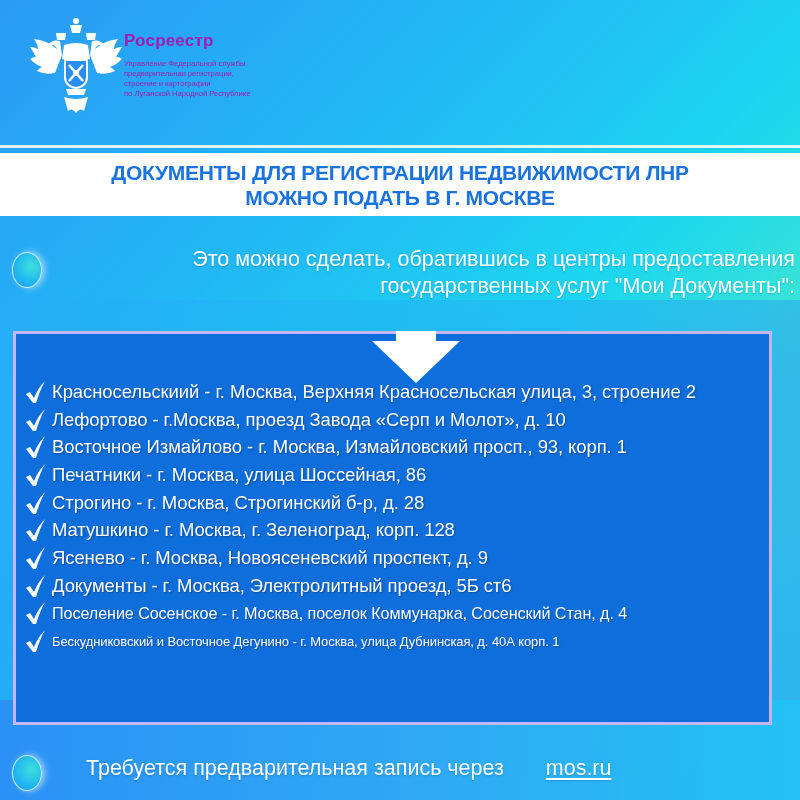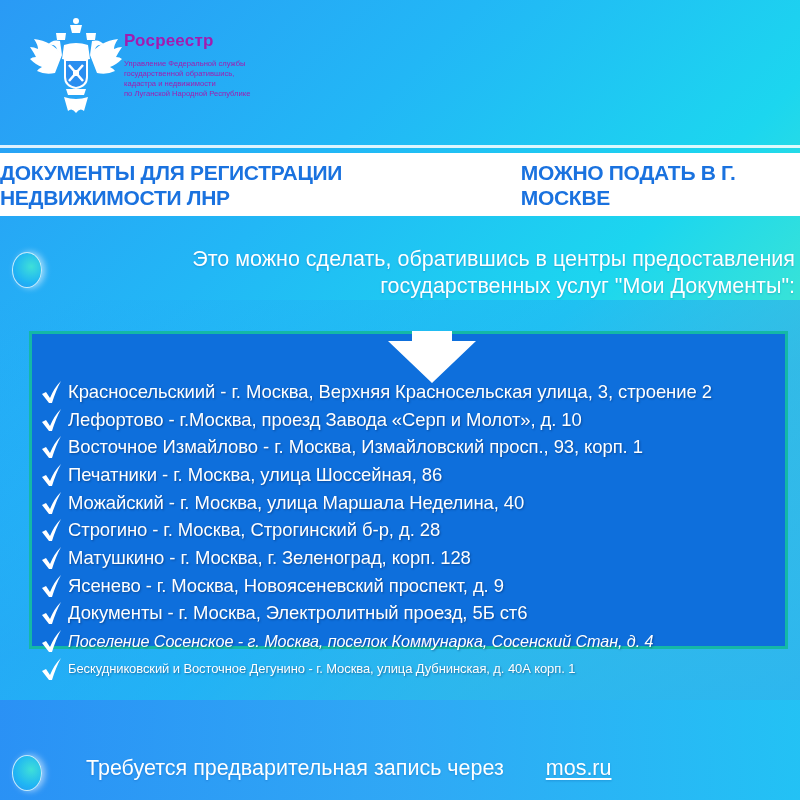--- a/index.html
+++ b/index.html
@@ -26,21 +26,21 @@
     .brand { color: #a21caf; }
     .brand-name { font-size: 17px; font-weight: bold; letter-spacing: 0.2px; margin-bottom: 8px; }
     .brand-desc { font-size: 7.6px; line-height: 10px; }
     .brand-desc div { white-space: nowrap; }
 
     
     .stripe { position: absolute; left: 0; width: 800px; height: 3px; background: #ffffff; opacity: 0.85; }
     .title-card {
       position: absolute; left: 0; top: 153px; width: 800px; height: 63px;
       background: #ffffff;
-      display: flex; flex-direction: row; align-items: center; justify-content: center;
+      display: flex; flex-direction: column; align-items: center; justify-content: center;
     }
     .title-line {
       color: #1a72df; font-weight: bold; font-size: 21px; line-height: 25px;
       letter-spacing: -0.3px; text-transform: uppercase; font-family: "Liberation Sans", sans-serif;
     }
 
     
     .bullet-circle {
       position: absolute; width: 30px; height: 36px; border-radius: 50%;
       background: radial-gradient(circle at 65% 40%, #3fe0d8 0%, #1fb4f4 60%, #2696f2 100%);
@@ -48,37 +48,36 @@
       box-shadow: 3px 0 6px rgba(255,255,255,0.55);
     }
     .intro {
       position: absolute; left: 55px; top: 246px; width: 740px;
       color: #fff; text-align: right; font-size: 21.5px; line-height: 27px;
       text-shadow: 0 1px 2px rgba(0,60,140,0.25);
     }
 
     
     .list-box {
-      position: absolute; left: 13px; top: 331px; width: 759px; height: 318px;
+      position: absolute; left: 13px; top: 331px; width: 759px; height: 394px;
       background: #0e6fdc;
-      border: 3px solid #14b8a6;
-      margin-left: 16px;
+      border: 3px solid #c4b5fd;
     }
     .arrow {
       position: absolute; left: 352px; top: -3px; width: 96px; height: 52px;
     }
     .list { position: absolute; left: 8px; top: 44px; right: 0; }
     .list-item {
       display: flex; align-items: center; height: 27.7px;
       color: #fff; white-space: nowrap;
       text-shadow: 1px 1px 2px rgba(0,30,80,0.45);
     }
     .check { width: 22px; height: 24px; flex: 0 0 22px; margin-right: 6px; }
     .item-text { font-size: 18.5px; letter-spacing: -0.1px; }
-    .item-text.small { font-size: 16.2px; font-style: italic; }
+    .item-text.small { font-size: 16.2px; }
     .item-text.xsmall { font-size: 13px; }
 
     
     .footer-text {
       position: absolute; left: 86px; top: 756px;
       color: #fff; font-size: 21.5px; white-space: nowrap;
       text-shadow: 0 1px 2px rgba(0,60,140,0.25);
     }
     .footer-link { text-decoration: underline; text-underline-offset: 3px; color: #fff; margin-left: 36px; }
   </style>
@@ -112,22 +111,22 @@
       <path d="M36 82 q12 4 24 0 l-4 14 q-4 -4 -8 2 q-4 -6 -8 -2 z"></path>
     </g>
     <path d="M38 46 h20 v16 q0 8 -10 10 q-10 -2 -10 -10 z" fill="#2a8ef0"></path>
     <path d="M41 50 l14 16 M55 50 l-14 16" stroke="#ffffff" stroke-width="2.5"></path>
     <rect x="45" y="55" width="6" height="6" fill="#ffffff"></rect>
   </svg>
   <div class="brand">
     <div class="brand-name">Росреестр</div>
     <div class="brand-desc">
       <div>Управление Федеральной службы</div>
-      <div>государственной обратившись,</div>
-      <div>кадастра и недвижимости</div>
+      <div>предварительная регистрации,</div>
+      <div>строение и картографии</div>
       <div>по Луганской Народной Республике</div>
     </div>
   </div>
 </div>
 
 <div class="stripe" style="top:145px;"></div>
 <div class="title-card">
   <div class="title-line">Документы для регистрации недвижимости ЛНР</div>
   <div class="title-line">можно подать в г. Москве</div>
 </div>
@@ -164,26 +163,20 @@
     <div class="list-item">
       <svg class="check" viewBox="0 0 22 24">
           <path d="M2 14 l4 -2 l4 6 q4 -10 11 -17 q-5 9 -9 22 l-3 0 z" fill="#fff"></path>
         </svg>
       <span class="item-text">Печатники - г. Москва, улица Шоссейная, 86</span>
     </div>
     <div class="list-item">
       <svg class="check" viewBox="0 0 22 24">
           <path d="M2 14 l4 -2 l4 6 q4 -10 11 -17 q-5 9 -9 22 l-3 0 z" fill="#fff"></path>
         </svg>
-      <span class="item-text">Можайский - г. Москва, улица Маршала Неделина, 40</span>
-    </div>
-    <div class="list-item">
-      <svg class="check" viewBox="0 0 22 24">
-          <path d="M2 14 l4 -2 l4 6 q4 -10 11 -17 q-5 9 -9 22 l-3 0 z" fill="#fff"></path>
-        </svg>
       <span class="item-text">Строгино -  г. Москва, Строгинский б-р, д. 28</span>
     </div>
     <div class="list-item">
       <svg class="check" viewBox="0 0 22 24">
           <path d="M2 14 l4 -2 l4 6 q4 -10 11 -17 q-5 9 -9 22 l-3 0 z" fill="#fff"></path>
         </svg>
       <span class="item-text">Матушкино - г. Москва, г. Зеленоград, корп. 128</span>
     </div>
     <div class="list-item">
       <svg class="check" viewBox="0 0 22 24">

